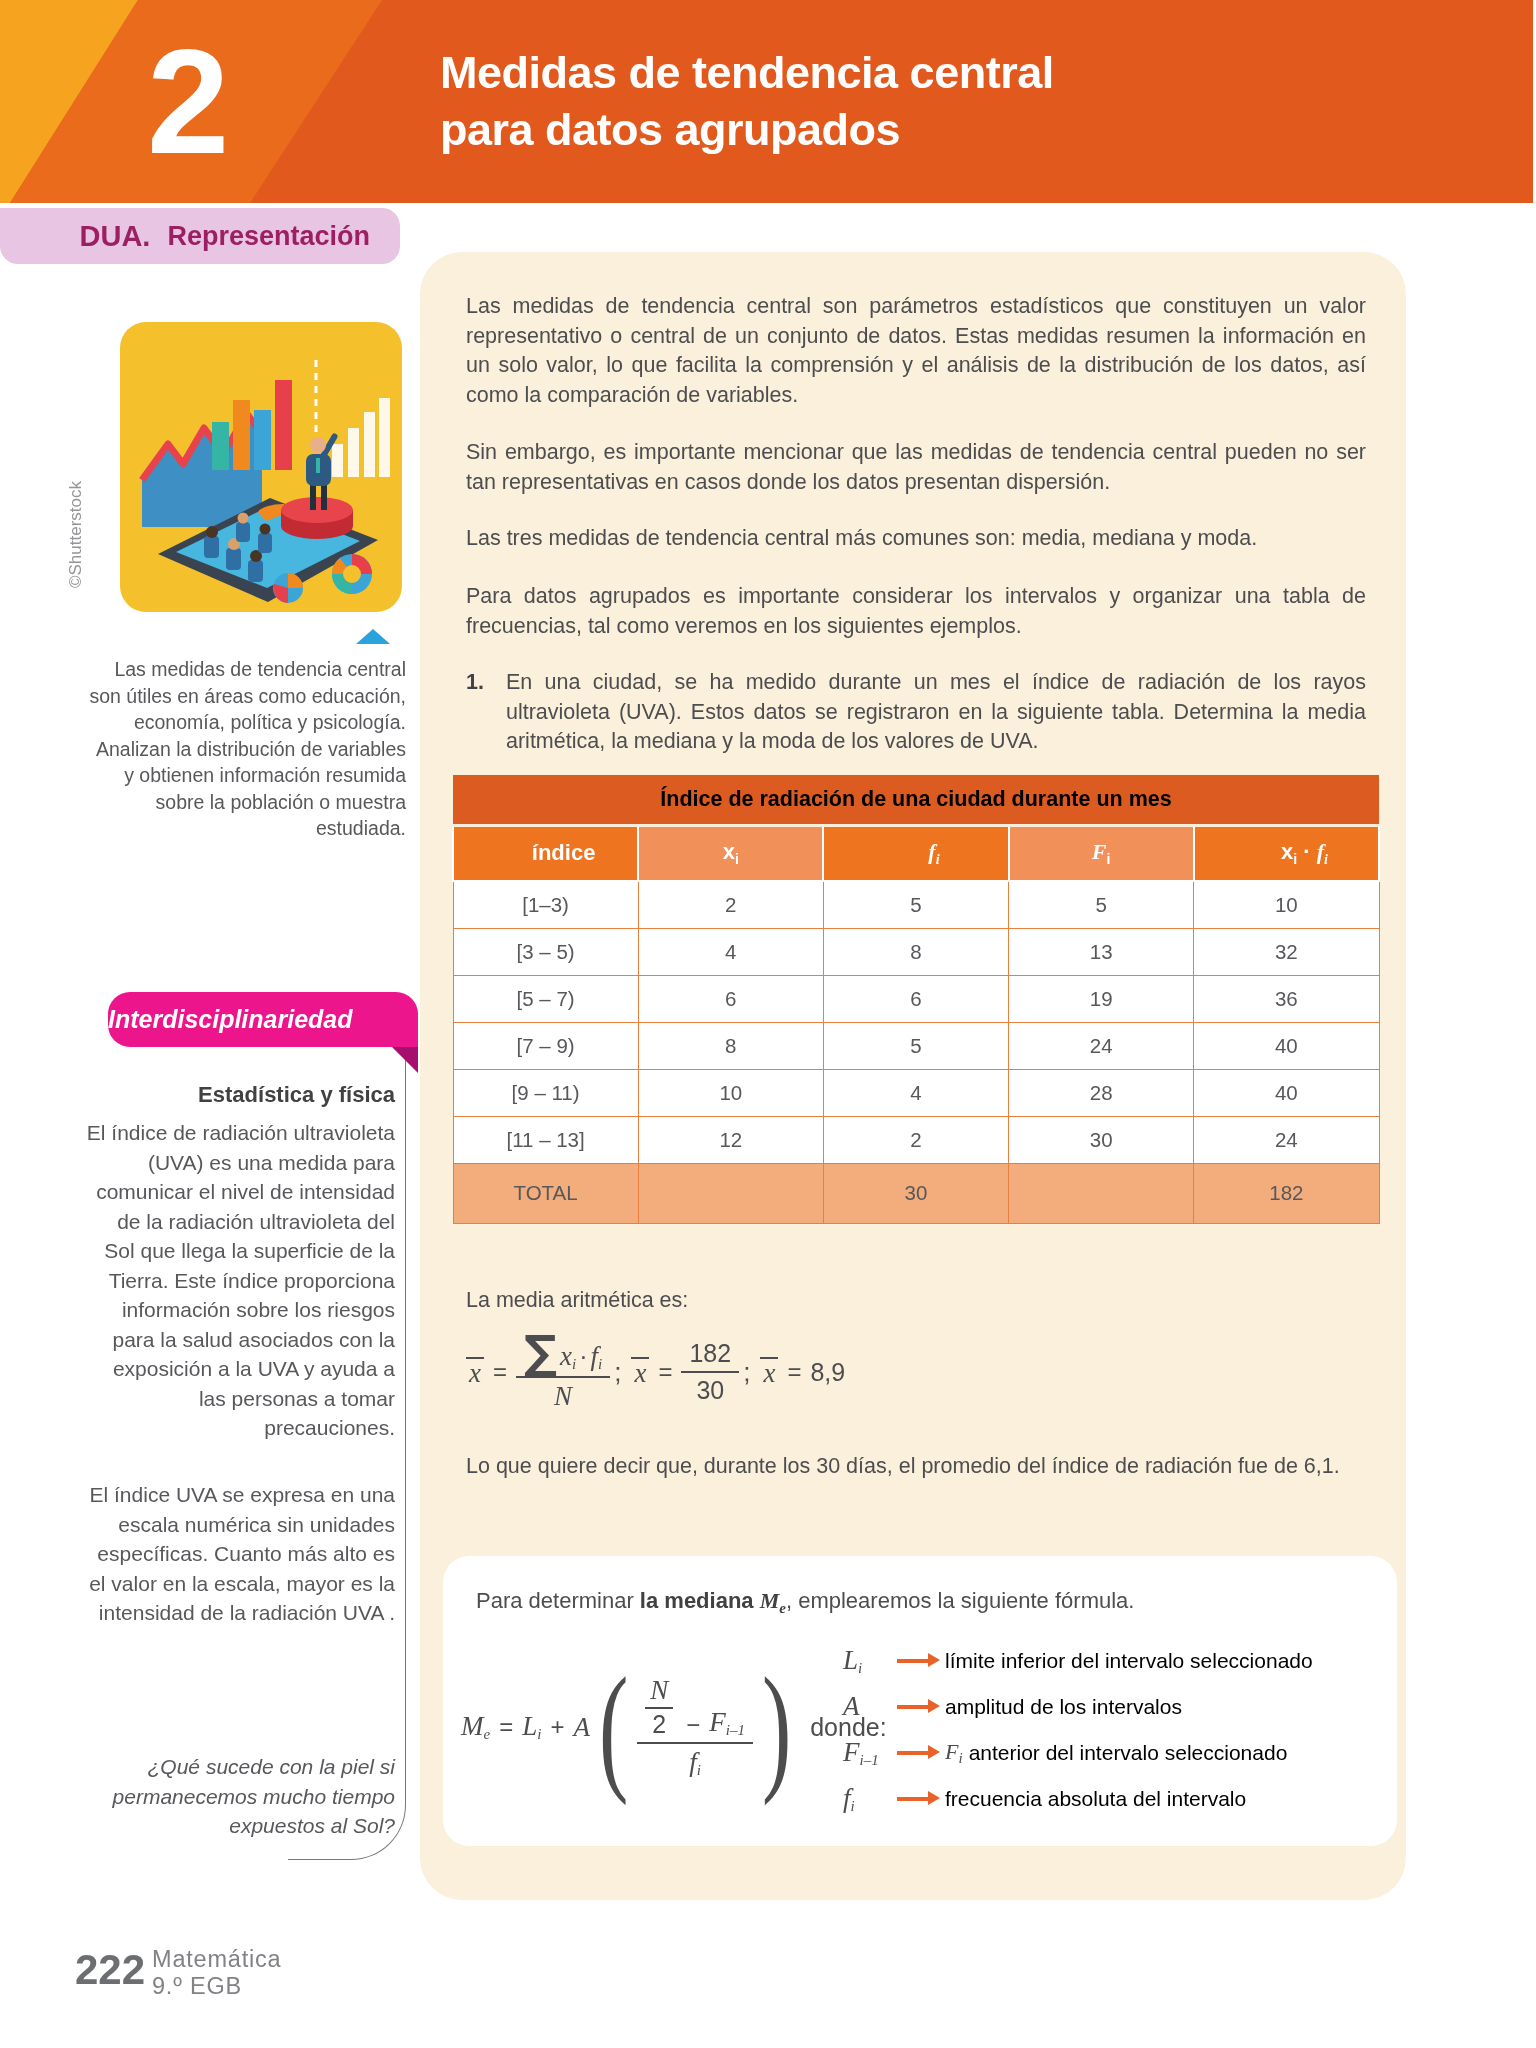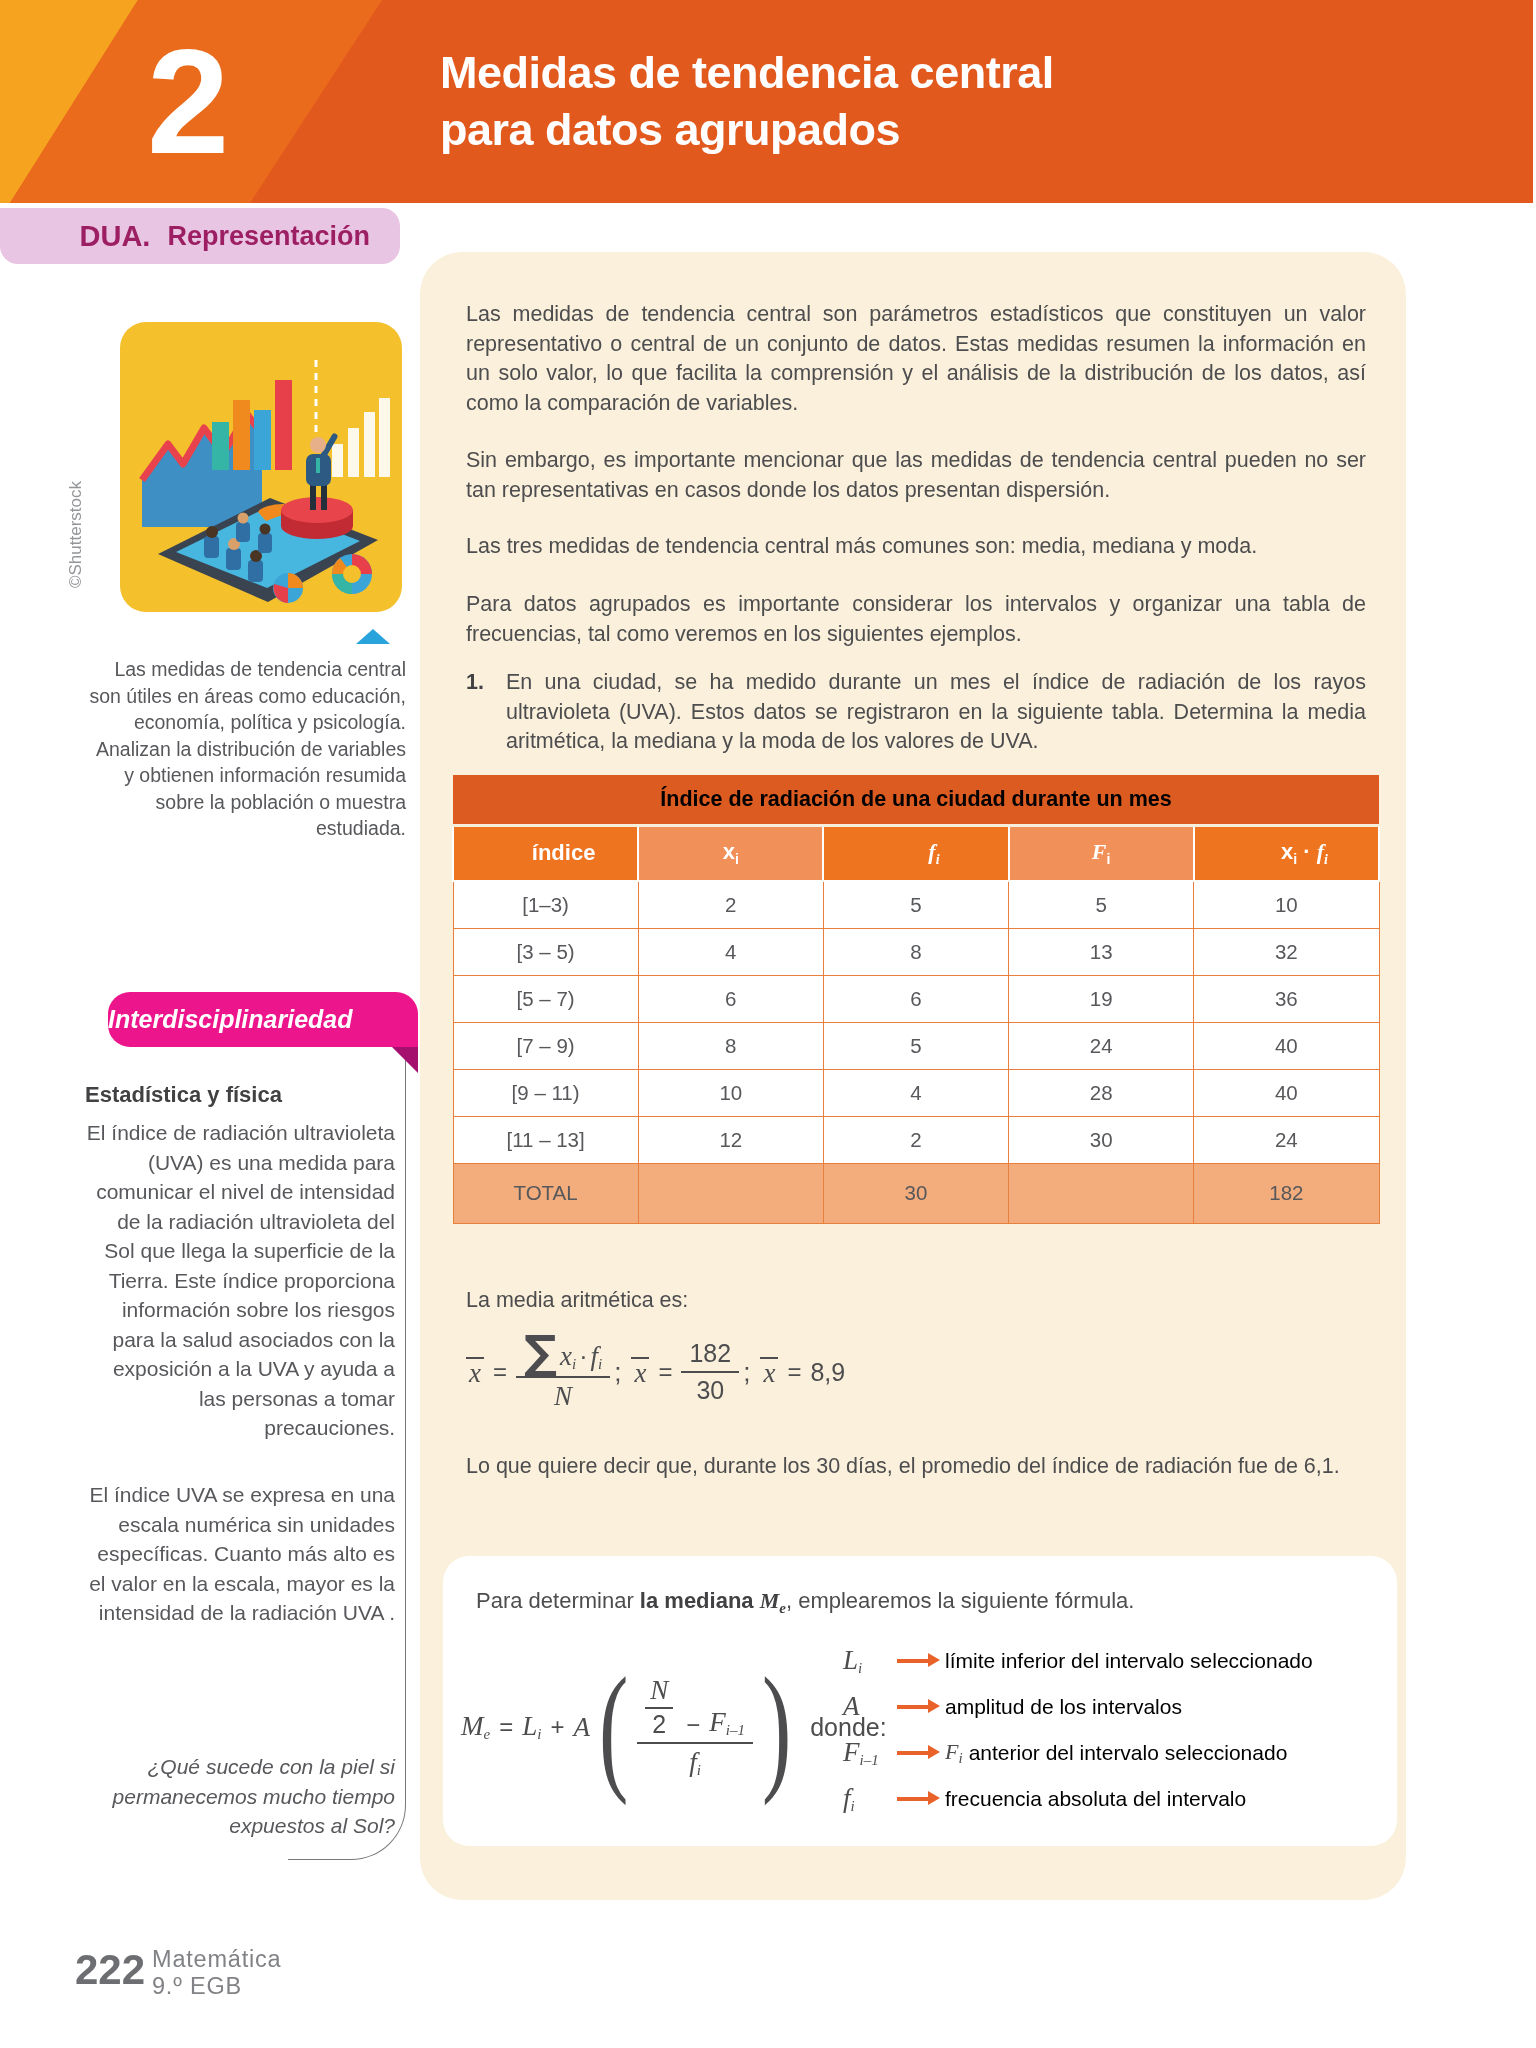--- a/index.html
+++ b/index.html
@@ -31,28 +31,28 @@
     border-left:17px solid transparent; border-right:17px solid transparent; border-bottom:15px solid #29A3DC; }
   .caption { position:absolute; left:88px; top:656px; width:318px; text-align:right; color:#57585B; font-size:19.5px; line-height:26.5px; }
 
   .inter-badge { position:absolute; left:108px; top:992px; width:310px; height:55px; background:#EC158B;
     border-radius:22px 22px 0 22px; display:flex; align-items:center; 
     color:#fff; font-weight:700; font-size:25px; z-index:3;font-style:italic; }
   .inter-fold { position:absolute; left:392px; top:1047px; width:0; height:0;
     border-top:26px solid #A50F6D; border-left:26px solid transparent; z-index:2; }
   .sidebar-rule { position:absolute; left:288px; top:1046px; width:118px; height:814px;
     border-right:1.6px solid #77787B; border-bottom:1.6px solid #77787B; border-bottom-right-radius:55px; }
-  .side-heading { position:absolute; left:85px; top:1082px; width:310px; text-align:left; color:#414042; font-weight:700; font-size:22px; }
+  .side-heading { position:absolute; left:85px; top:1082px; width:310px; text-align:right; color:#414042; font-weight:700; font-size:22px; }
   .side-p { position:absolute; left:85px; width:310px; text-align:right; color:#57585B; font-size:21px; line-height:29.5px; }
   .side-p1 { top:1118px; }
   .side-p2 { top:1480px; }
   .side-p3 { top:1752px; font-style:italic; }
 
   
-  .mp { position:absolute; left:466px; width:900px; text-align:justify; color:#4D4D4F; font-size:21.5px; line-height:29.5px;margin-top:8px; }
+  .mp { position:absolute; left:466px; width:900px; text-align:justify; color:#4D4D4F; font-size:21.5px; line-height:29.5px; }
   .mp1 { top:292px; } .mp2 { top:438px; } .mp3 { top:524px; } .mp4 { top:582px; }
   .item1 { position:absolute; left:466px; top:668px; width:900px; display:flex; }
   .item1-num { width:40px; font-weight:700; font-size:21.5px; line-height:29.5px; color:#414042; flex:none; }
   .item1-text { text-align:justify; color:#4D4D4F; font-size:21.5px; line-height:29.5px; }
 
   
   .uv-table { position:absolute; left:452px; top:775px; width:928px; border-collapse:collapse; table-layout:fixed; }
   .uv-table td { text-align:center; vertical-align:middle; }
   .t-title td { background:#DC5B21; color:#000000; font-weight:700; font-size:21.5px; height:50px; border:none; border-bottom:3px solid #F7EFDC; }
   .t-head td { height:56px; color:#fff; font-size:22px; font-weight:600; border:2.5px solid #FFFFFF; }

